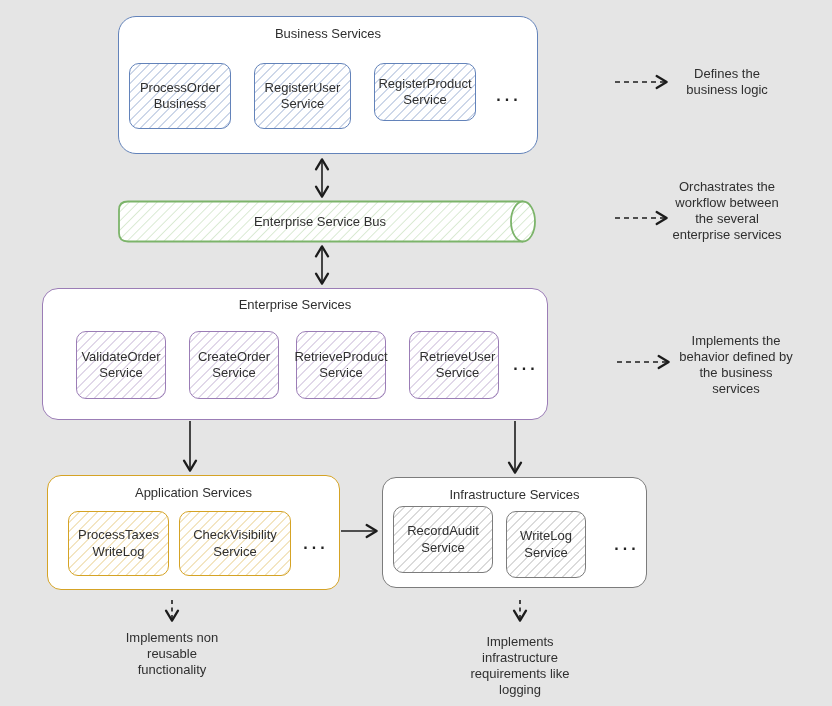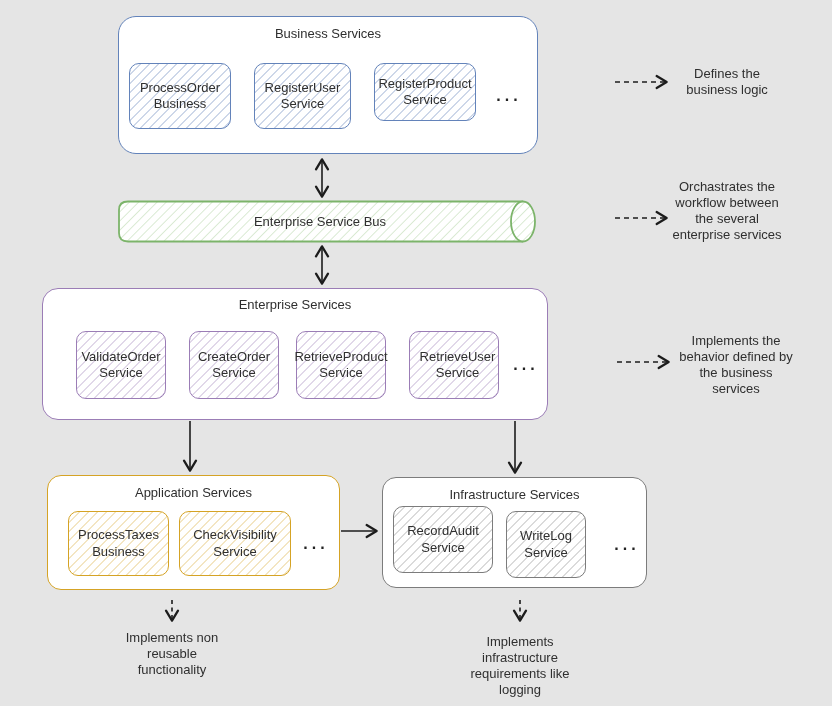--- a/index.html
+++ b/index.html
@@ -140,21 +140,21 @@
     <div class="group-title" style="top:8px;">Enterprise Services</div>
     <div class="svc svc-enterprise" style="left:33px; top:42px; width:90px; height:68px;">ValidateOrder Service</div>
     <div class="svc svc-enterprise" style="left:146px; top:42px; width:90px; height:68px;">CreateOrder Service</div>
     <div class="svc svc-enterprise" style="left:253px; top:42px; width:90px; height:68px;">RetrieveProduct Service</div>
     <div class="svc svc-enterprise" style="left:366px; top:42px; width:90px; height:68px;padding-left:12px;">RetrieveUser Service</div>
     <div class="dots" style="left:462px; top:42px; width:42px; height:68px;">...</div>
   </div>
 
   <div class="group box-application" style="left:47px; top:475px; width:293px; height:115px;">
     <div class="group-title" style="top:9px;">Application Services</div>
-    <div class="svc svc-application" style="left:20px; top:35px; width:101px; height:65px;">ProcessTaxes Business</div>
+    <div class="svc svc-application" style="left:20px; top:35px; width:101px; height:65px;">ProcessTaxes WriteLog</div>
     <div class="svc svc-application" style="left:131px; top:35px; width:112px; height:65px;">CheckVisibility Service</div>
     <div class="dots" style="left:248px; top:35px; width:40px; height:65px;">...</div>
   </div>
 
   <div class="group box-infrastructure" style="left:382px; top:477px; width:265px; height:111px;padding-left:36px;">
     <div class="group-title" style="top:9px;">Infrastructure Services</div>
     <div class="svc svc-infrastructure" style="left:10px; top:28px; width:100px; height:67px;">RecordAudit Service</div>
     <div class="svc svc-infrastructure" style="left:123px; top:33px; width:80px; height:67px;">WriteLog Service</div>
     <div class="dots" style="left:226px; top:33px; width:36px; height:67px;">...</div>
   </div>

